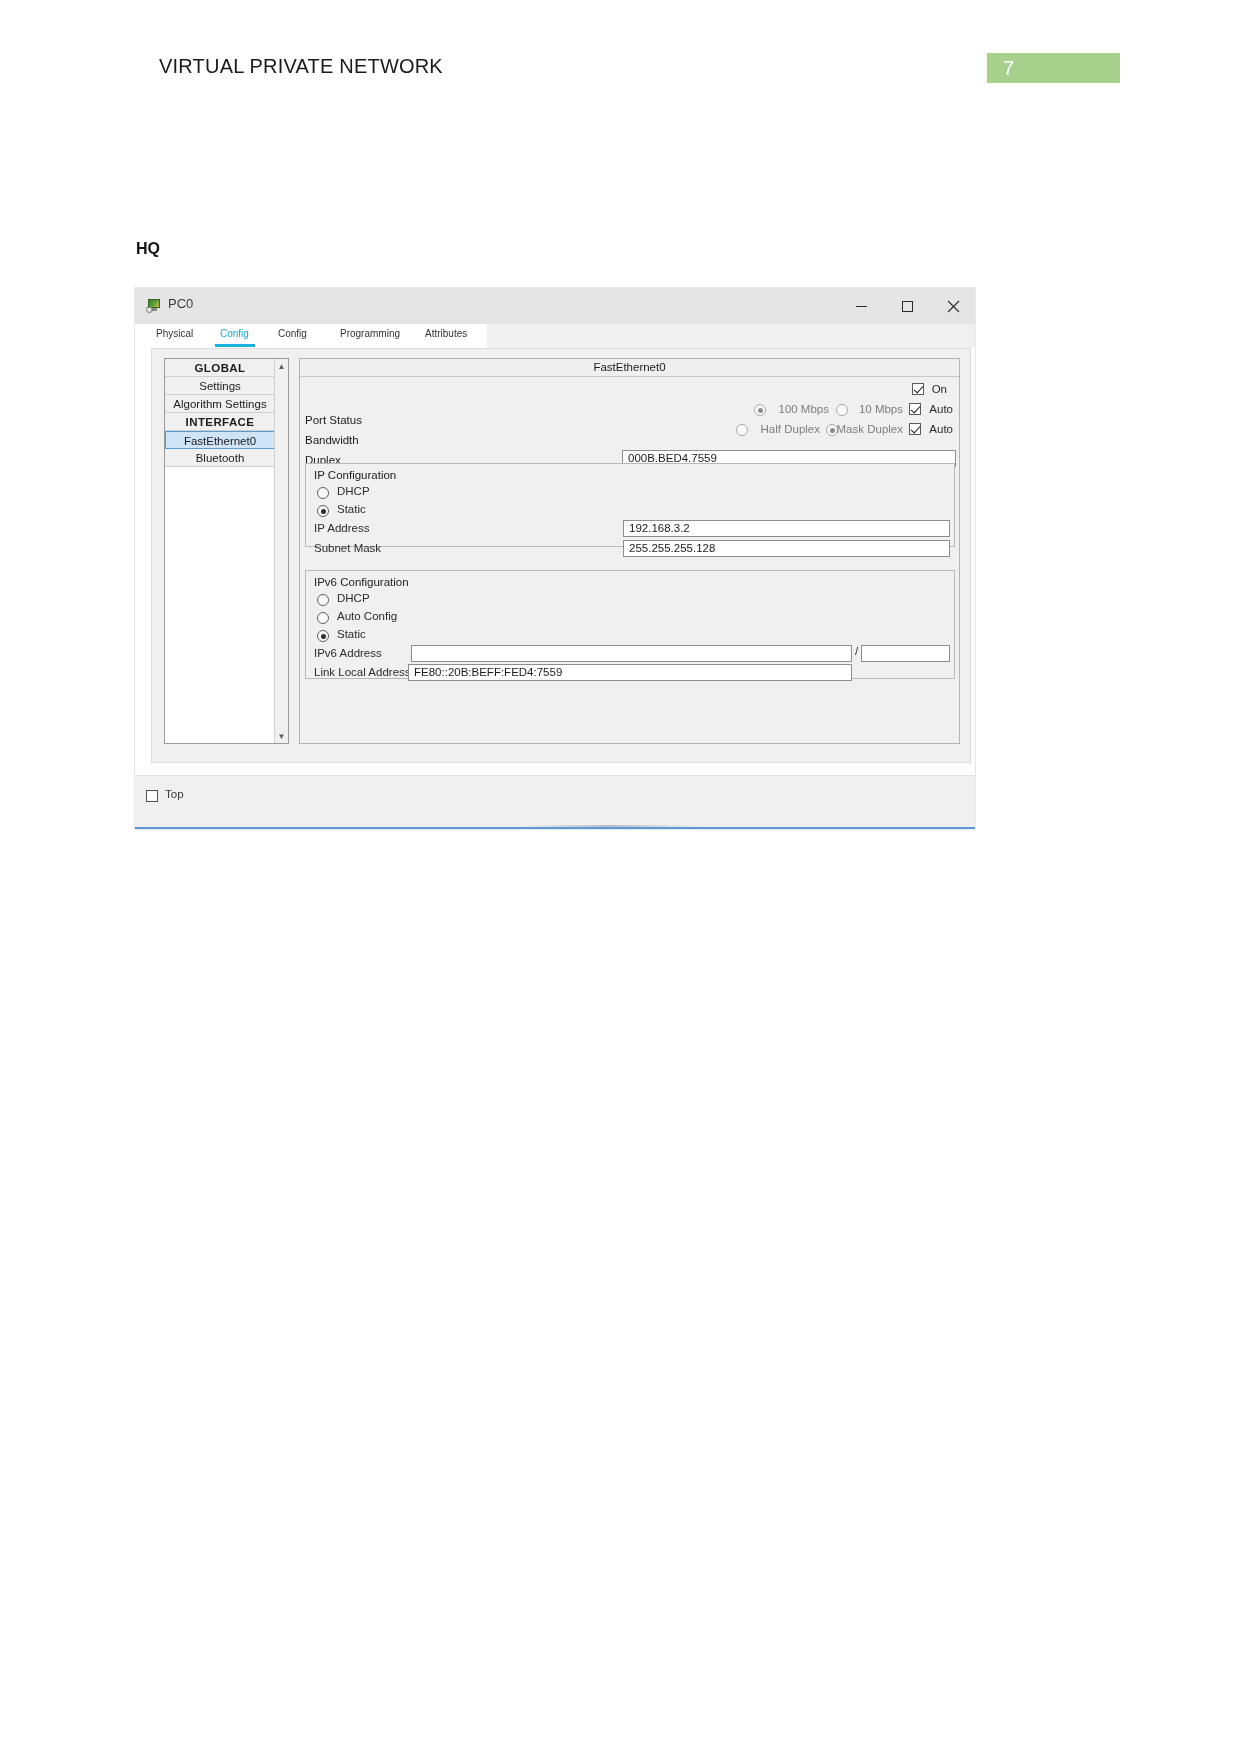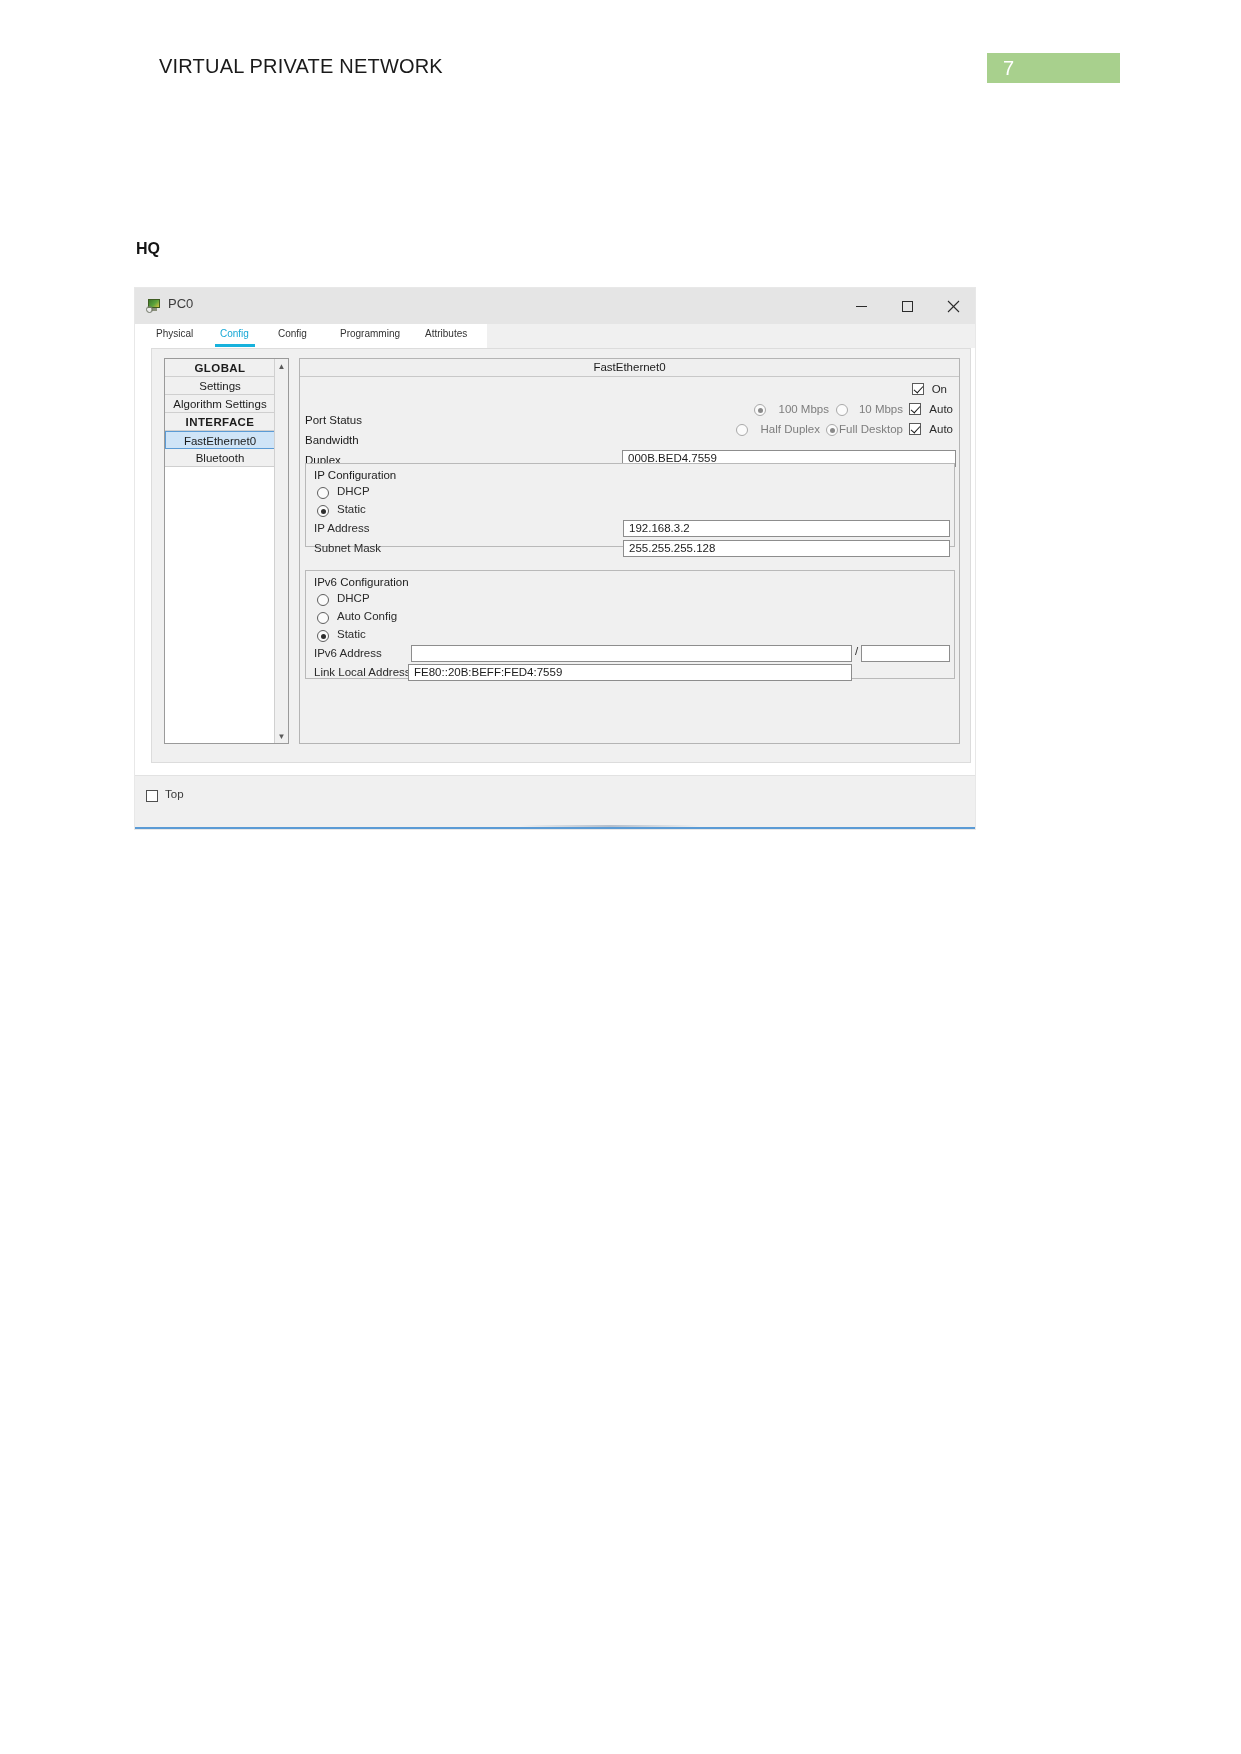--- a/index.html
+++ b/index.html
@@ -495,21 +495,21 @@
         <div class="opt-label dim" style="right:56px; top:2px;">10 Mbps</div>
         <div class="checkbox checked" style="right:38px; top:2px;"></div>
         <div class="opt-label" style="right:6px; top:2px;">Auto</div>
       </div>
 
       <div class="row" style="top:62px;">
         <div class="row-label">Duplex</div>
         <div class="radio" style="right:211px; top:3px;"></div>
         <div class="opt-label dim" style="right:139px; top:2px;">Half Duplex</div>
         <div class="radio checked" style="right:121px; top:3px;"></div>
-        <div class="opt-label dim" style="right:56px; top:2px;">Full Desktop</div>
+        <div class="opt-label dim" style="right:56px; top:2px;">Mask Duplex</div>
         <div class="checkbox checked" style="right:38px; top:2px;"></div>
         <div class="opt-label" style="right:6px; top:2px;">Auto</div>
       </div>
 
       <div class="row" style="top:82px;">
         <div class="row-label">MAC Address</div>
         <div class="field" style="left:322px; top:0px; width:334px;margin-top:9px;">000B.BED4.7559</div>
       </div>
 
       <div class="group-box" style="left:5px; top:104px; width:650px; height:84px;">

